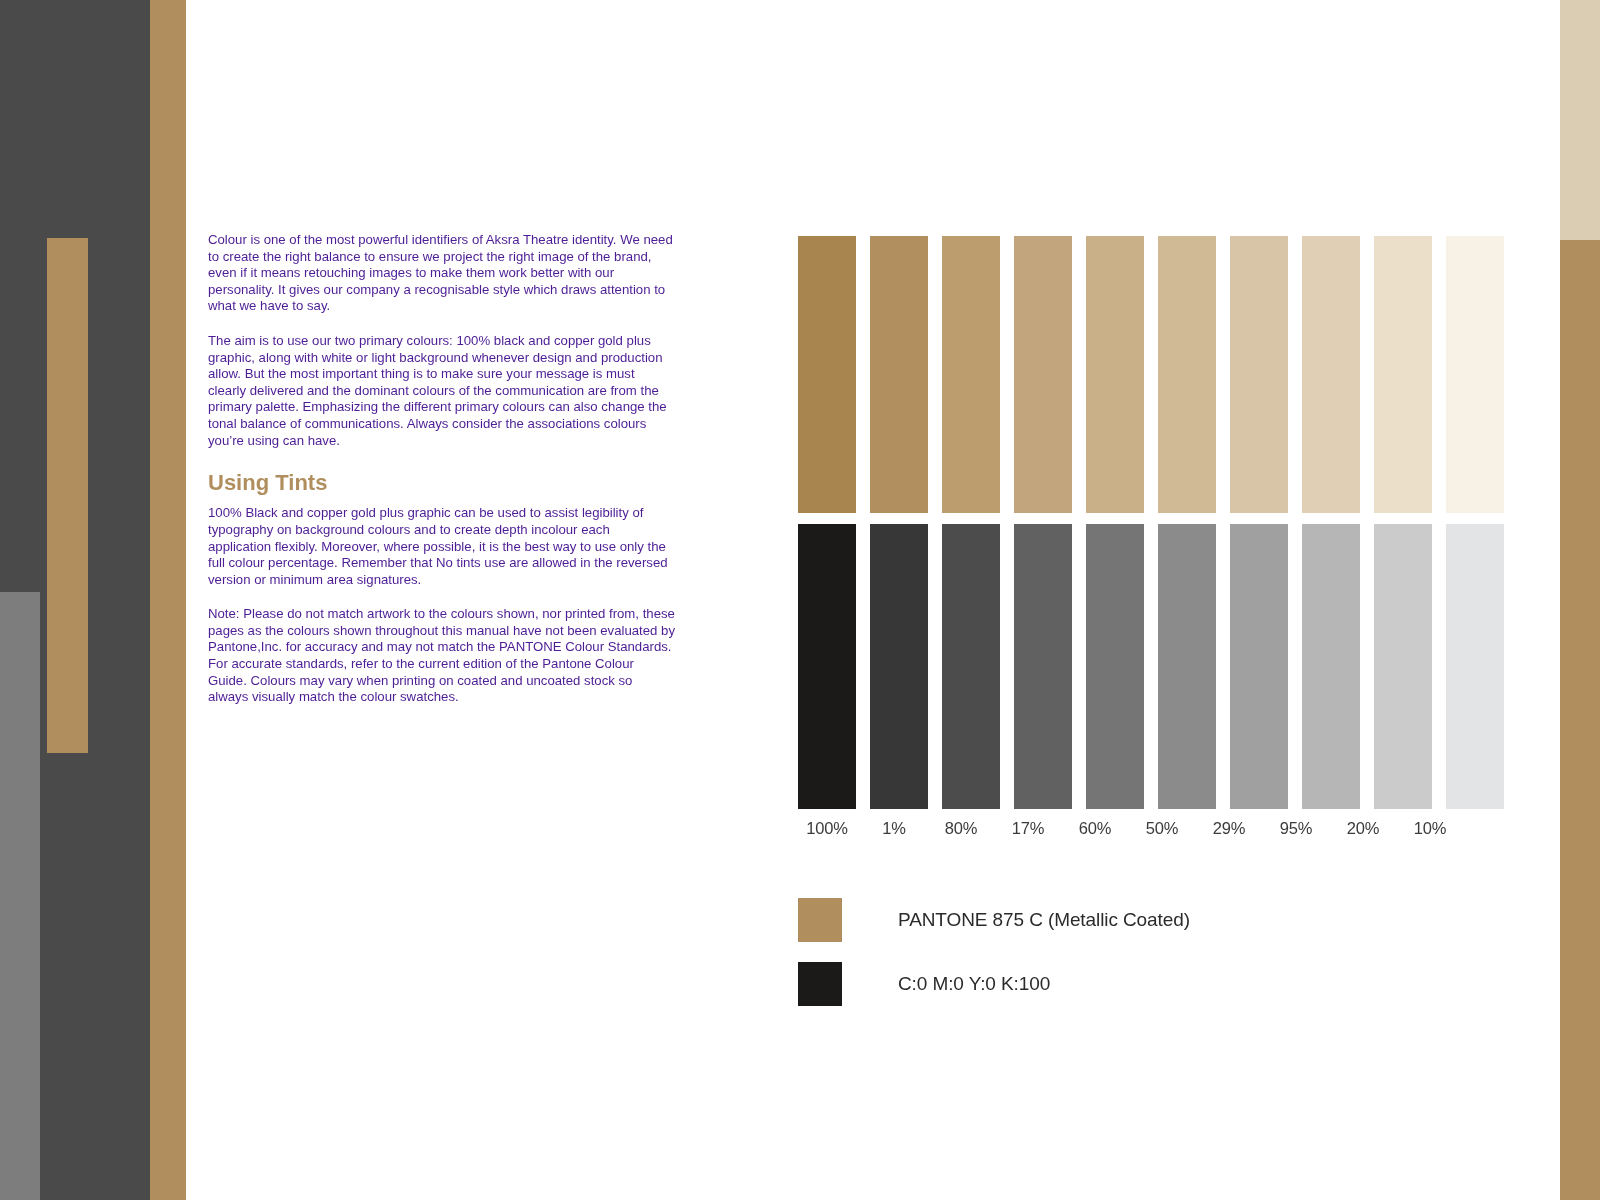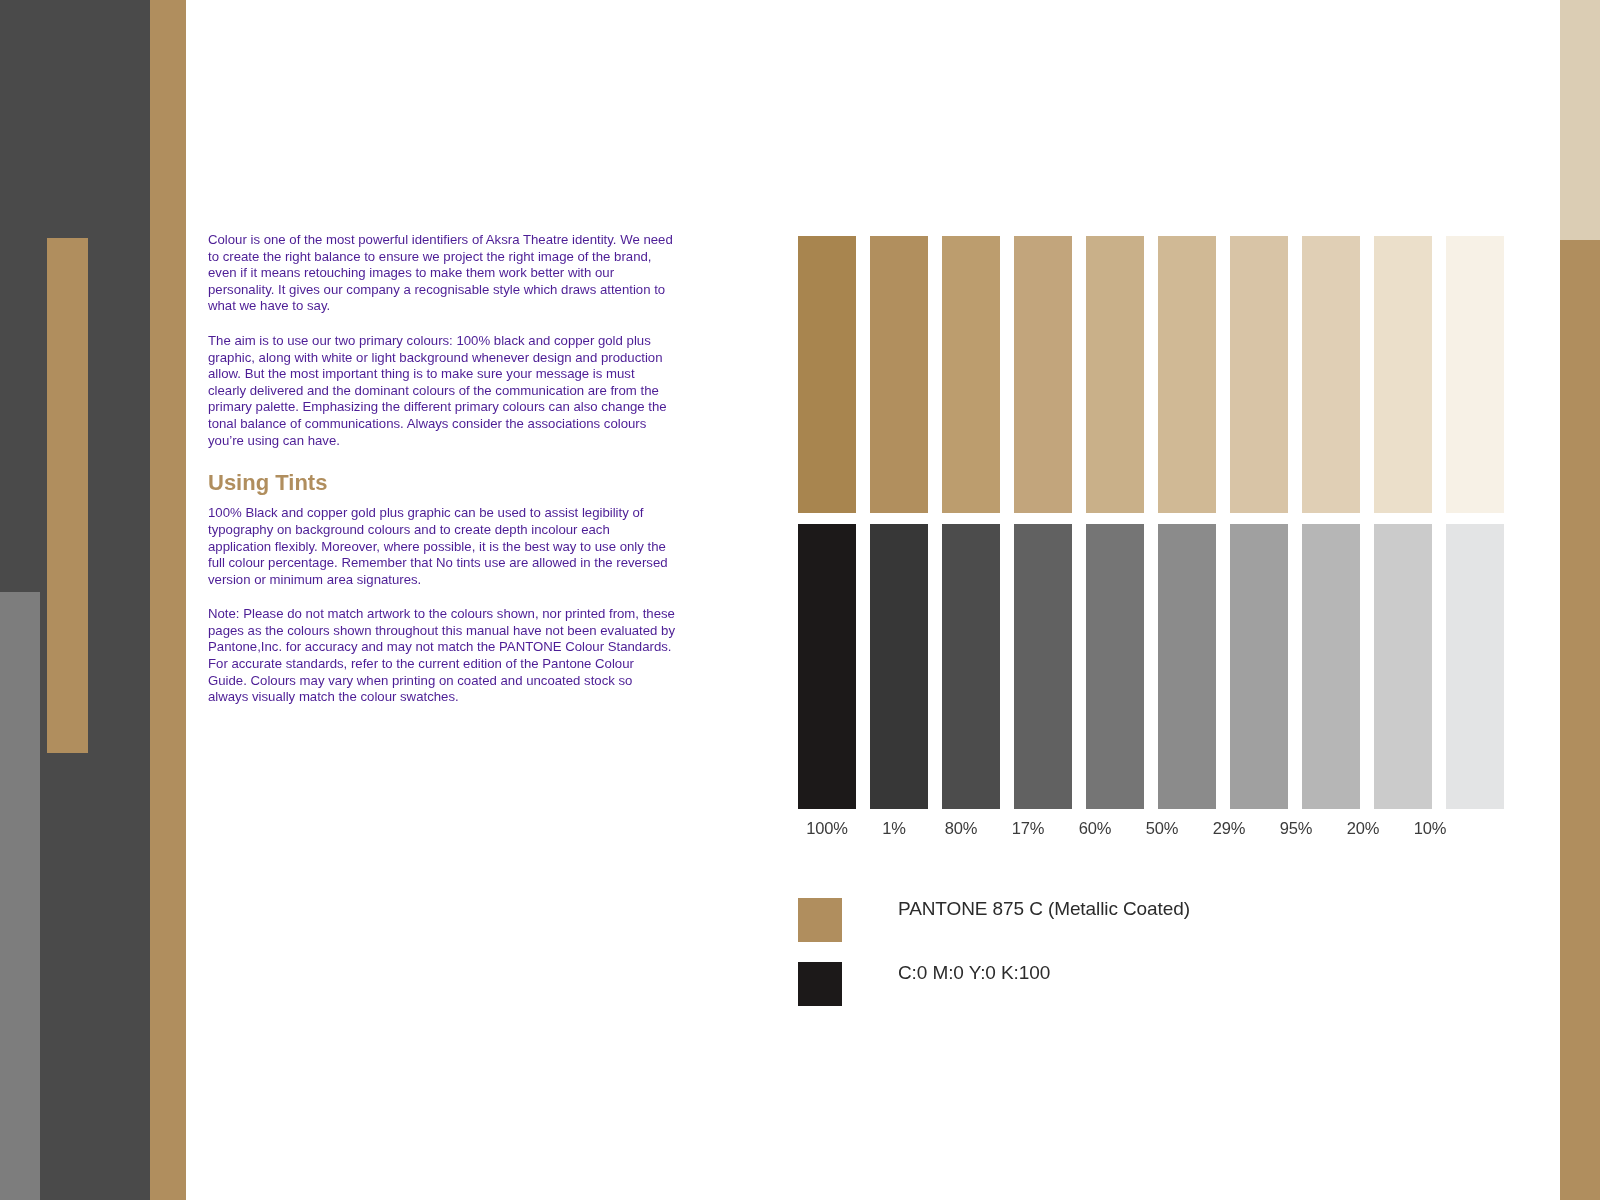--- a/index.html
+++ b/index.html
@@ -135,20 +135,21 @@
   }
 
   
   #legend {
     position: absolute;
     left: 798px;
     top: 898px;
   }
   .legend-row {
     display: flex;
+    align-items: center;
     margin-bottom: 20px;
     height: 44px;
   }
   .legend-chip {
     width: 44px;
     height: 44px;
     flex: 0 0 44px;
     margin-right: 56px;
   }
   .legend-text {

